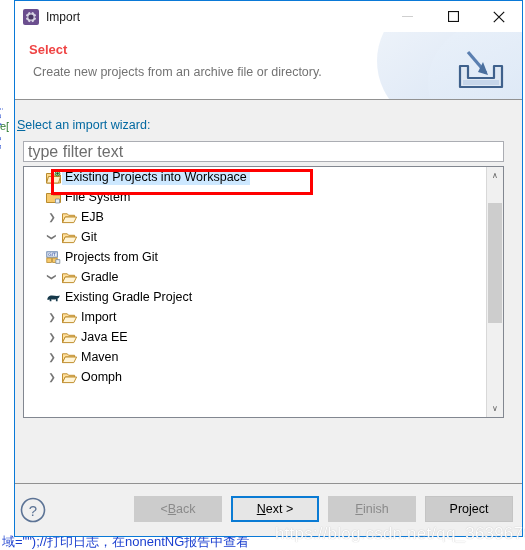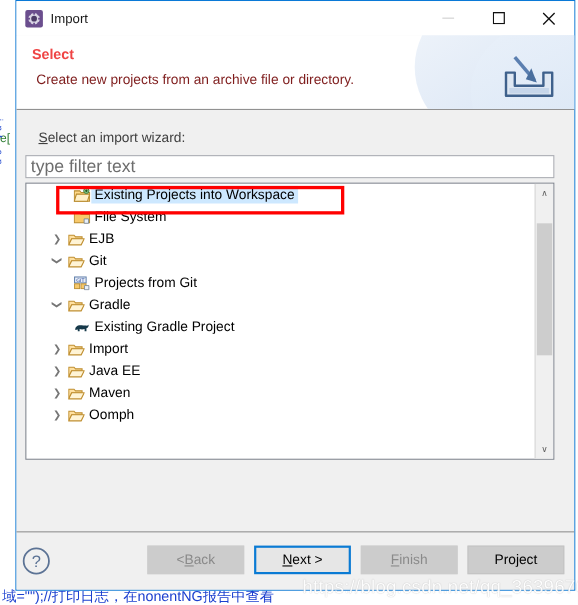--- a/index.html
+++ b/index.html
@@ -139,42 +139,42 @@
     top: 10px;
     font-size: 13px;
     font-weight: bold;
     color: #ef4444;
   }
   #header-desc {
     position: absolute;
     left: 18px;
     top: 33px;
     font-size: 12.5px;
-    color: #7f1d1d;
+    color: #737373;
   }
   #header-icon {
     position: absolute;
     right: 14px;
     top: 14px;
     width: 54px;
     height: 46px;
   }
 
   
   #body-area {
     flex: 1 1 auto;
     background: #f0f0f0;
     position: relative;
   }
   #wizard-label {
     position: absolute;
-    left: 20px;
+    left: 2px;
     top: 18px;
     font-size: 12.5px;
-    color: #404040;
+    color: #0369a1;
   }
   #wizard-label u { text-decoration: underline; }
 
   #filter-input {
     position: absolute;
     left: 8px;
     top: 41px;
     width: 481px;
     height: 21px;
     box-sizing: border-box;
@@ -231,21 +231,21 @@
     flex: 0 0 auto;
     display: flex;
     align-items: center;
     justify-content: center;
   }
   .tree-row .tlabel {
     padding: 0 3px;
     line-height: 16px;
   }
   .tree-row.indent-1 { padding-left: 20px; }
-  .tree-row.indent-2 { padding-left: 20px; margin-left: 21px; }
+  .tree-row.indent-2 { padding-left: 20px; }
   .tree-row.selected .tlabel {
     background: #cde8ff;
     color: #000;
   }
 
   
   #tree-scrollbar {
     position: absolute;
     right: 0;
     top: 0;

